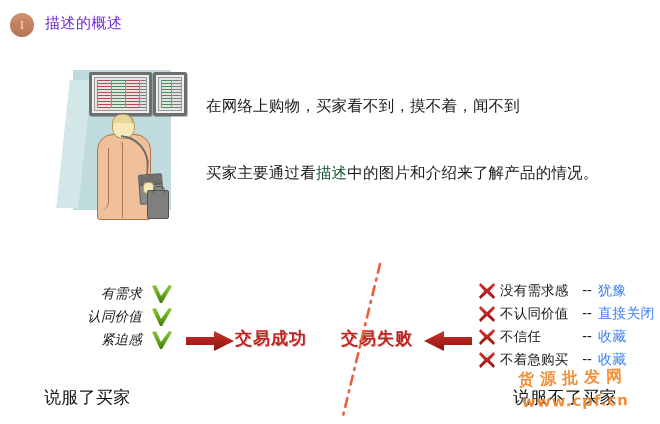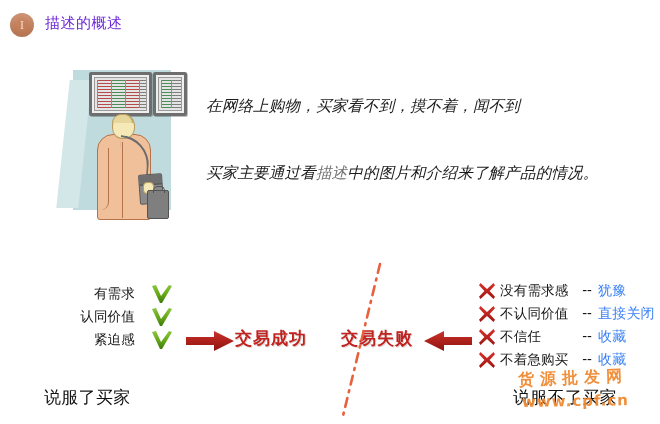--- a/index.html
+++ b/index.html
@@ -248,42 +248,42 @@
   }
 
   
   .para {
     position: absolute;
     font-size: 15.5px;
     line-height: 1.5;
     color: #1b1b1b;
     letter-spacing: 0.2px;
     white-space: nowrap;
-    font-style: italic;
   }
   #para-1 { left: 206px; top: 95px; }
   #para-2 { left: 206px; top: 162px; }
-  .hl-red { color: #737373; }
+  .hl-red { color: #14532d; }
 
   
   #bottom { position: absolute; left: 0; top: 255px; width: 660px; height: 169px; }
 
   
   #list-success {
     position: absolute;
     left: 48px;
     top: 27px;
     width: 125px;
   }
   #list-success .row {
     display: flex;
     align-items: center;
     justify-content: flex-end;
     height: 23px;
-    gap: 16px;
+    gap: 9px;
+    font-style: italic;
   }
   #list-success .row .label {
     font-size: 13.5px;
     color: #151515;
     letter-spacing: 0.2px;
     white-space: nowrap;
   }
   .check-icon { display: block; width: 22px; height: 20px; flex: 0 0 auto; }
 
   #caption-left {

